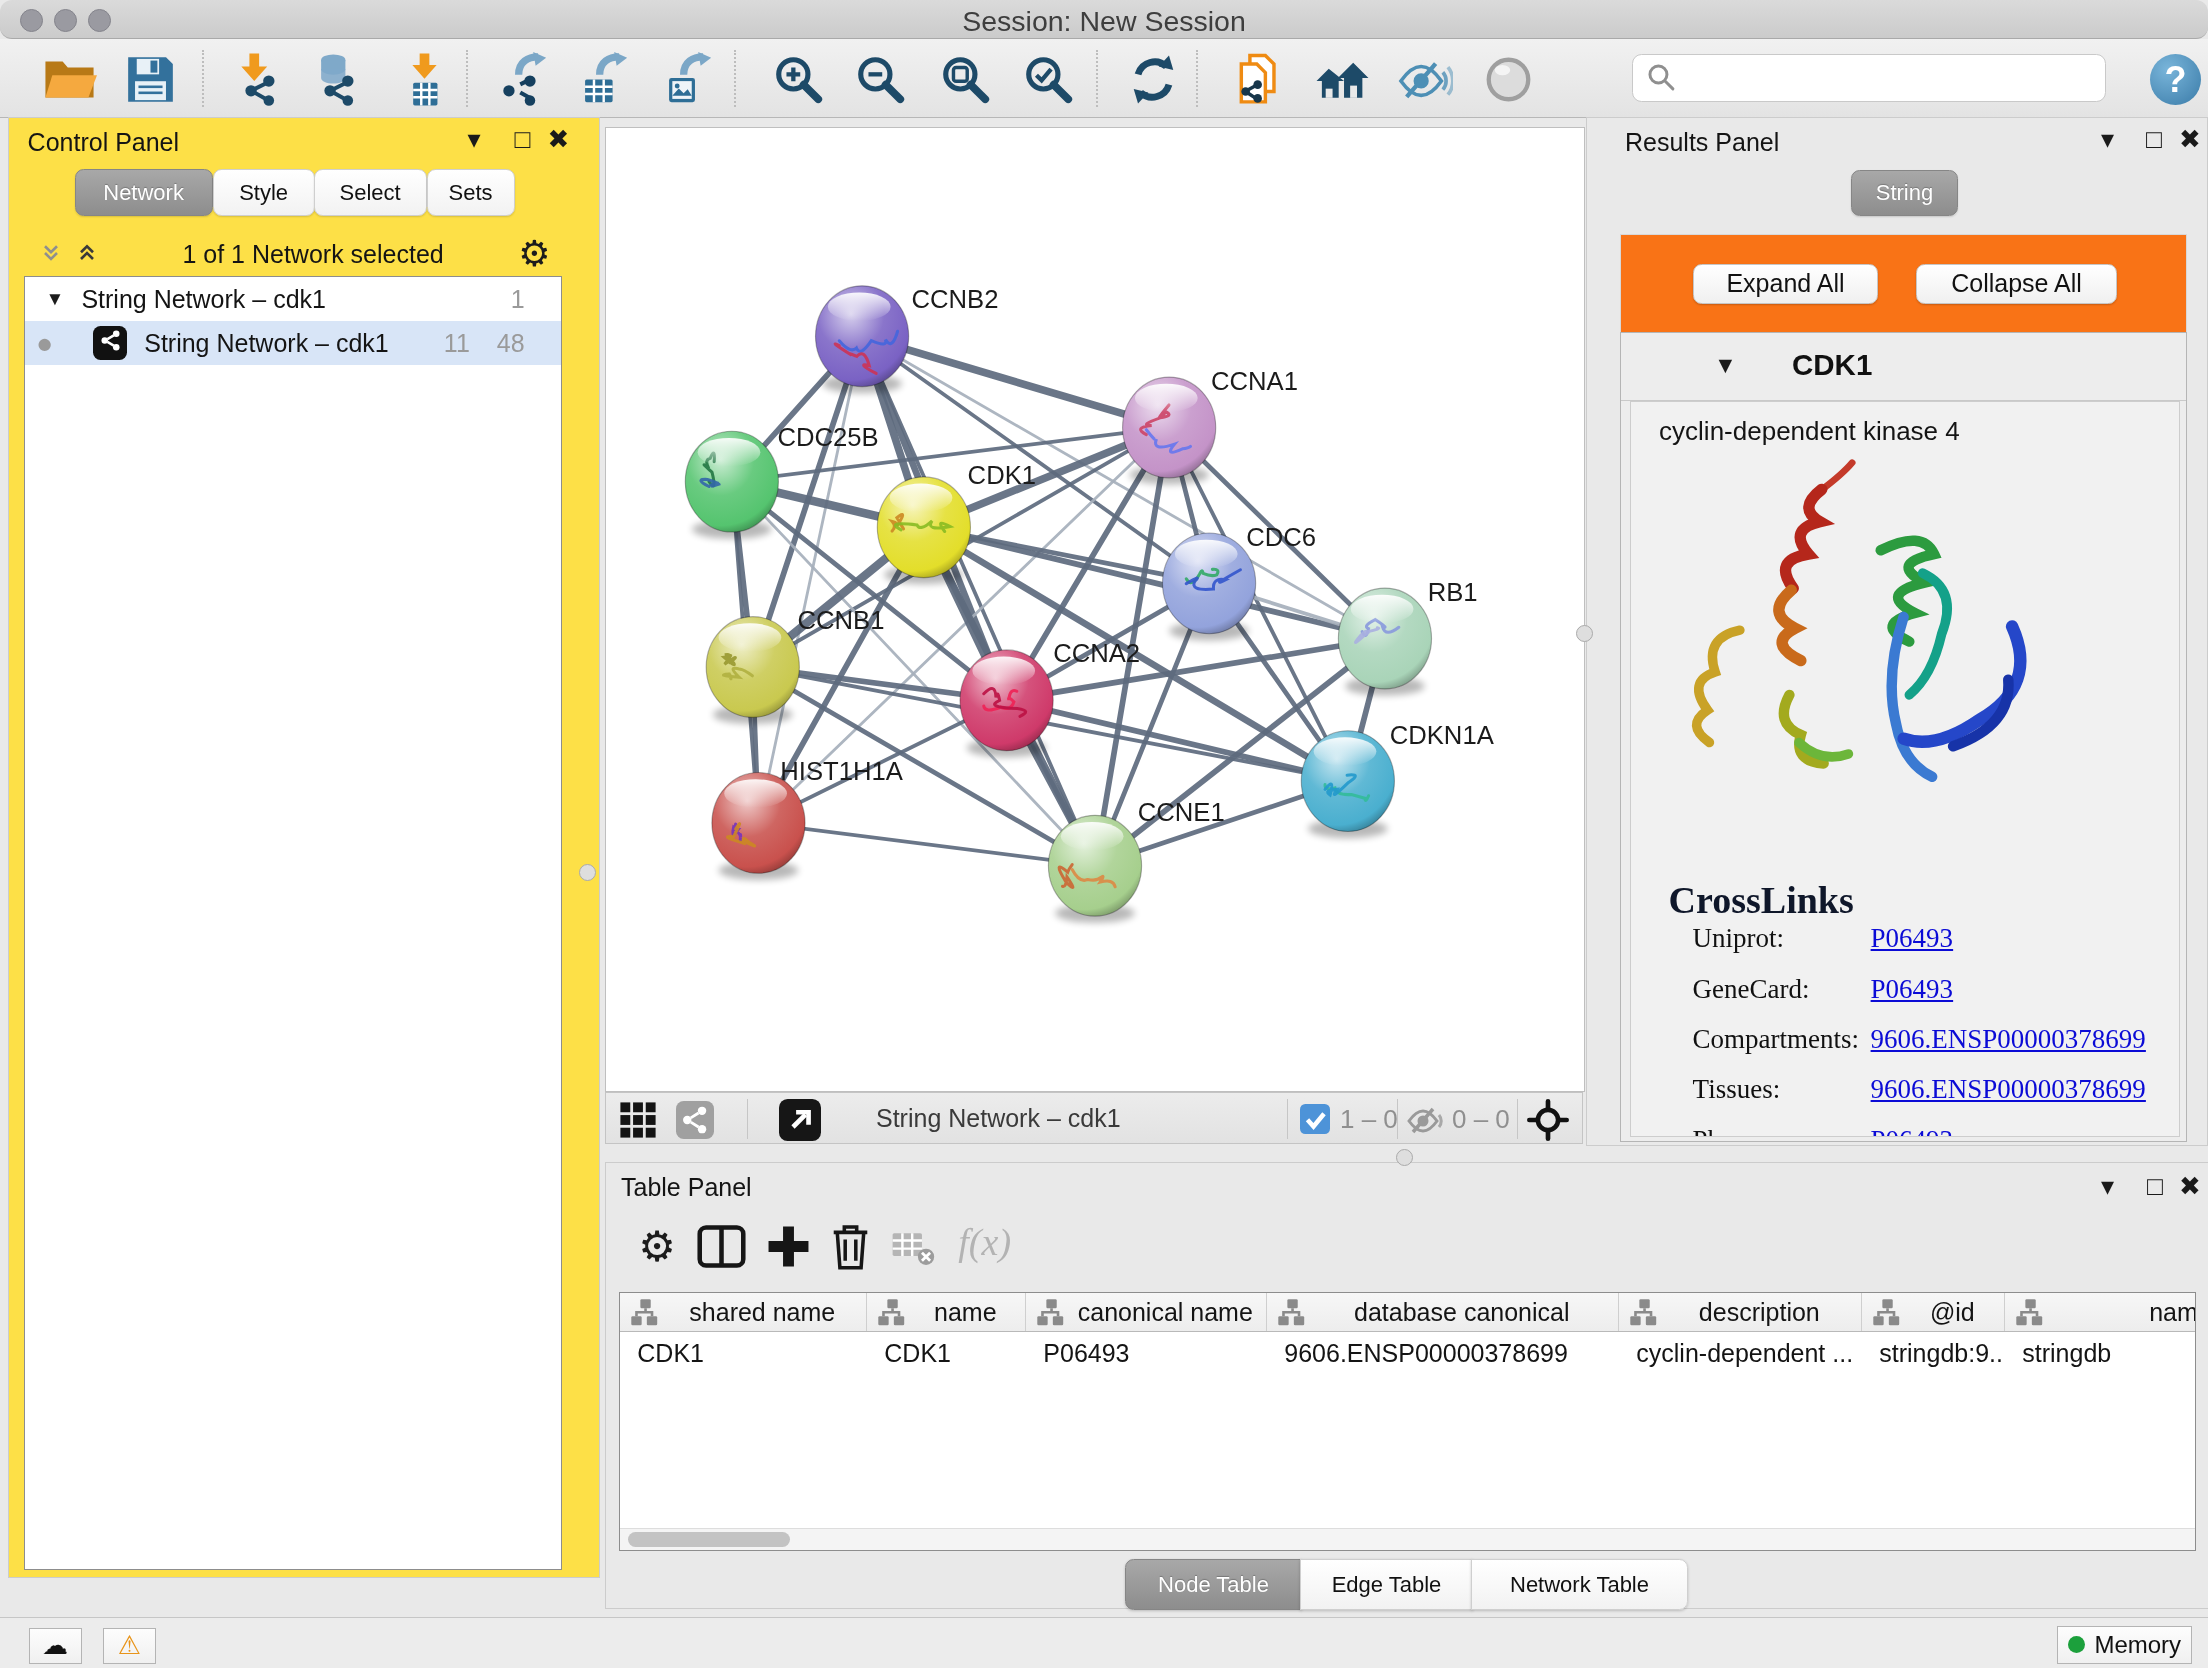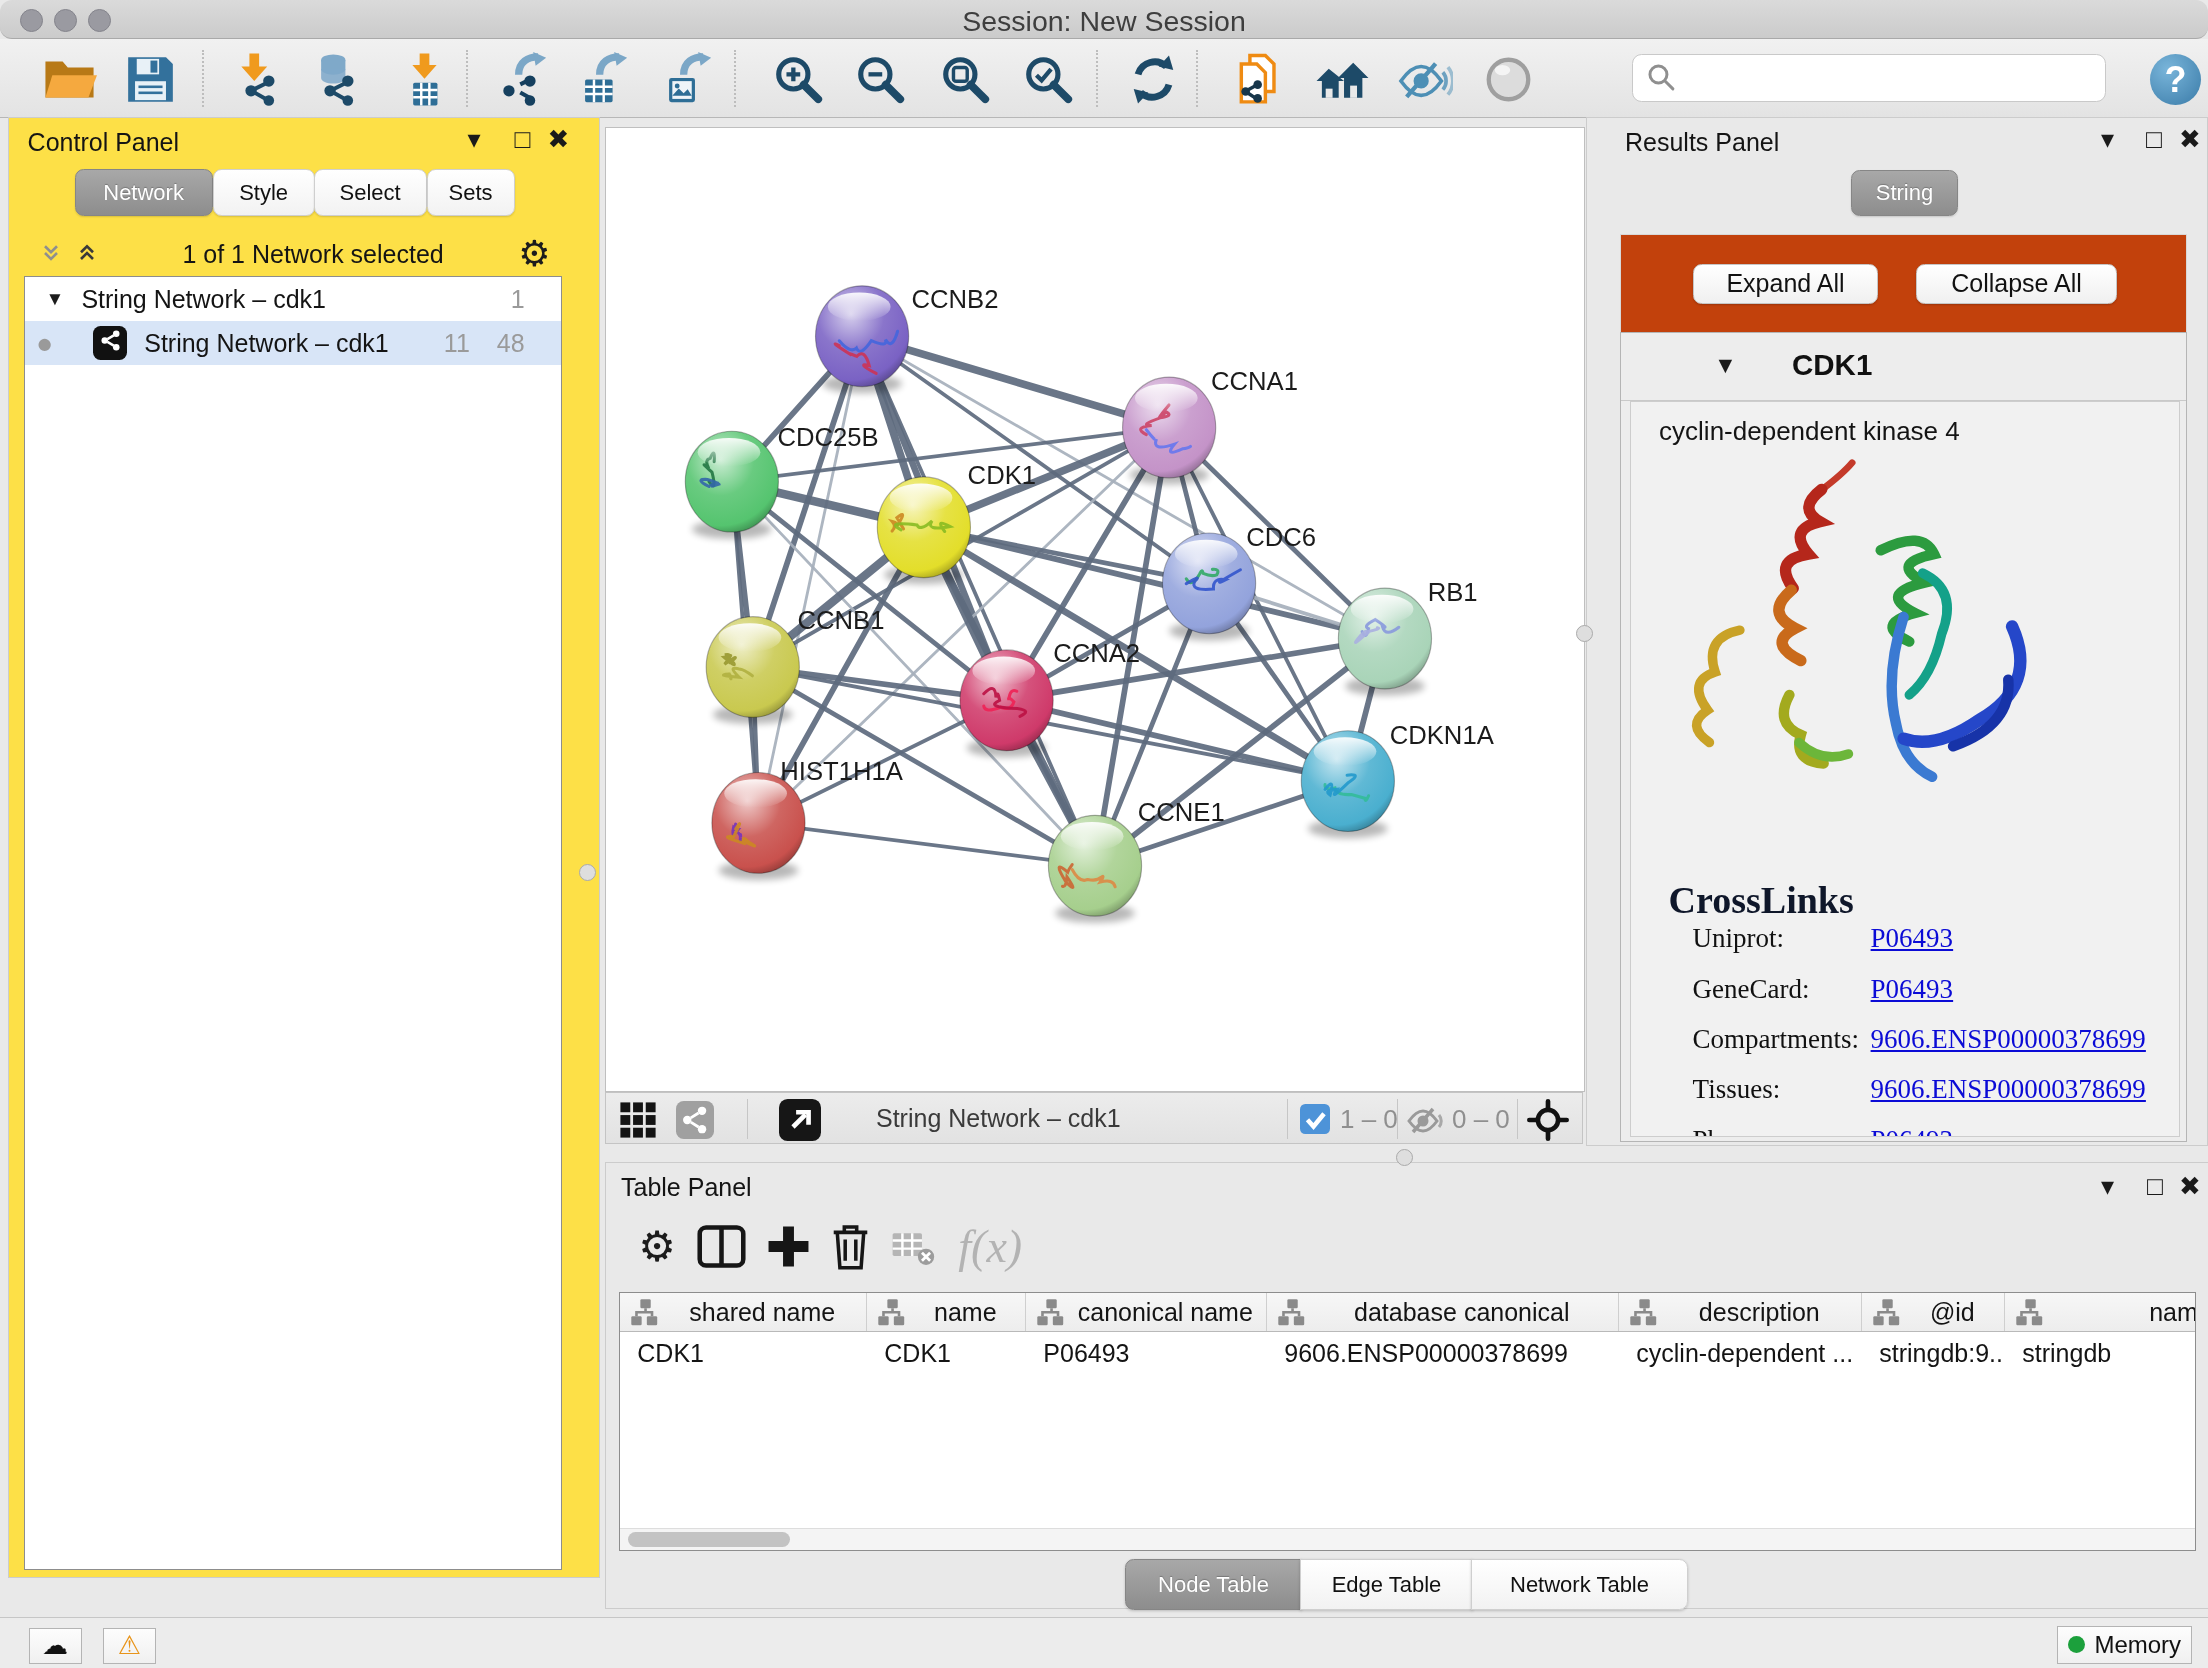--- a/index.html
+++ b/index.html
@@ -49,39 +49,39 @@
   .netfooter{position:absolute;left:0;top:975px;width:978px;height:52px;background:linear-gradient(#ececec,#e2e2e2);border:1px solid #c4c4c4;box-sizing:border-box;}
   .nf-ico{position:absolute;top:7.6px;width:38px;height:38px;background:none;border:none;padding:0;cursor:pointer;}
   .nf-ico svg{width:100%;height:100%;}
   .nf-sep{position:absolute;top:5.7px;height:40px;border-left:1px solid #c6c6c6;}
   .nf-label{position:absolute;left:270px;top:11.4px;font-size:25px;color:#3a3a3a;}
   .nf-count{position:absolute;top:11.4px;font-size:26px;color:#8f8f8f;}
   
   .results-panel{position:absolute;left:1586px;top:117px;width:622px;height:1029px;background:#e9e9e9;border:1px solid #cccccc;box-sizing:border-box;}
   .rp-title{position:absolute;left:38px;top:9.5px;}
   .rp-tab{position:absolute;left:264px;top:52px;width:105px;height:44px;}
-  .rp-btnbox{position:absolute;left:33px;top:116px;width:567px;height:110px;background:#c2410c;border:1.9px groove #d8d8d8;box-sizing:border-box;}
+  .rp-btnbox{position:absolute;left:33px;top:116px;width:567px;height:110px;background:#f97316;border:1.9px groove #d8d8d8;box-sizing:border-box;}
   .rp-btn{position:absolute;height:40px;border-radius:8.6px;background:linear-gradient(#ffffff,#f0f0f0);border:1px solid #c6c6c6;font-size:25px;color:#111;cursor:pointer;box-shadow:0 1px 1.9px rgba(0,0,0,.2);}
   .rp-card{position:absolute;left:33px;top:214px;width:567px;height:810px;background:#ededed;border:1px solid #b5b5b5;box-sizing:border-box;}
   .rp-card-head{position:absolute;left:0;top:0;width:100%;height:67px;border-bottom:1px solid #c9c9c9;}
   .rp-caret{position:absolute;left:93px;top:19px;font-size:23px;color:#1a1a1a;}
   .rp-gene{position:absolute;left:171px;top:15px;font-size:29.5px;font-weight:bold;color:#111;}
   .rp-inner{position:absolute;left:8.6px;top:68px;width:550px;height:736px;background:#f1f1f1;border:1px solid #cdcdcd;box-sizing:border-box;overflow:hidden;}
   .rp-desc{position:absolute;left:28.5px;top:14.3px;font-size:26px;color:#141414;}
   .protein{position:absolute;left:46px;top:55px;width:358px;height:354px;}
   .xl-head{position:absolute;left:38px;top:476px;font-family:"Liberation Serif","DejaVu Serif",serif;font-weight:bold;font-size:38px;color:#0f172a;}
   .xl-row{position:absolute;left:62px;width:476px;height:50px;font-family:"Liberation Serif","DejaVu Serif",serif;font-size:27px;color:#111;}
   .xl-link{position:absolute;left:178px;color:#0b0bd6;text-decoration:underline;cursor:pointer;white-space:nowrap;}
   
   .table-panel{position:absolute;left:605px;top:1162px;width:1828px;height:447px;background:#e9e9e9;border:1px solid #cccccc;box-sizing:border-box;}
   .tp-title{position:absolute;left:15px;top:9.5px;}
   .tp-toolbar{position:absolute;left:13.3px;top:51px;width:100%;height:70px;}
   .tp-ico{position:absolute;top:5.7px;width:49px;height:53px;background:none;border:none;padding:0;cursor:pointer;}
   .tp-ico svg{width:100%;height:100%;}
-  .fx{position:absolute;left:238px;top:5.7px;font-family:"Liberation Serif","DejaVu Serif",serif;font-style:italic;font-size:46px;color:#b3b3b3;}
+  .fx{position:absolute;left:238px;top:5.7px;font-family:"Liberation Serif","DejaVu Serif",serif;font-style:italic;font-size:38px;color:#b3b3b3;}
   .tp-table{position:absolute;left:13.3px;top:129px;width:1577px;height:259px;background:#fff;border:1.9px solid #8d8d8d;box-sizing:border-box;overflow:hidden;}
   .tp-hrow{display:flex;height:38px;background:linear-gradient(#f7f7f7,#ededed);border-bottom:1.9px solid #b9b9b9;}
   .tp-hcell{display:flex;align-items:center;border-right:1px solid #cfcfcf;box-sizing:border-box;flex:none;font-size:25px;color:#141414;}
   .tp-hcell .ti{width:28.5px;height:28.5px;margin-left:9.5px;flex:none;}
   .tp-hcell .hl{flex:1;text-align:center;white-space:nowrap;overflow:hidden;}
   .tp-brow{display:flex;height:42px;}
   .tp-bcell{flex:none;font-size:25px;color:#141414;display:flex;align-items:center;padding-left:17px;box-sizing:border-box;white-space:nowrap;overflow:hidden;}
   .tp-hscroll{position:absolute;left:0px;bottom:0px;width:100%;height:21px;background:#f4f4f4;border-top:1px solid #ddd;}
   .tp-thumb{position:absolute;left:7.6px;top:2.9px;width:162px;height:15px;border-radius:7.6px;background:#c3c3c3;}
   .bt-tabs{position:absolute;top:396px;height:49px;}

